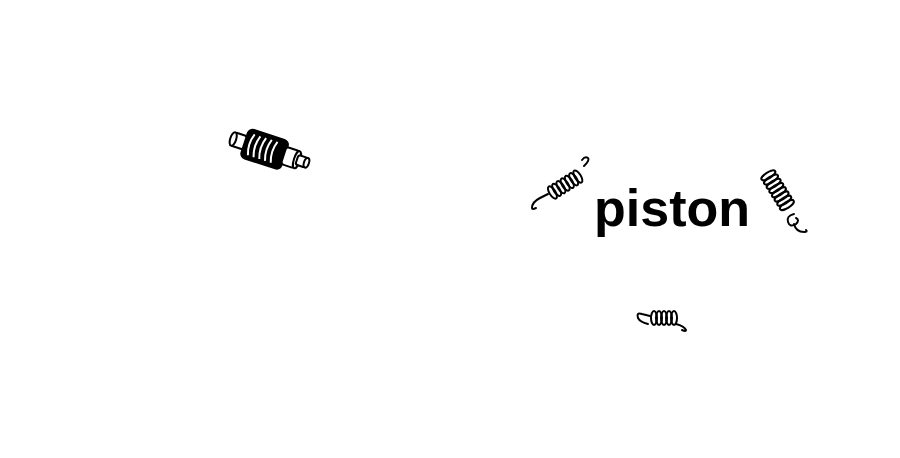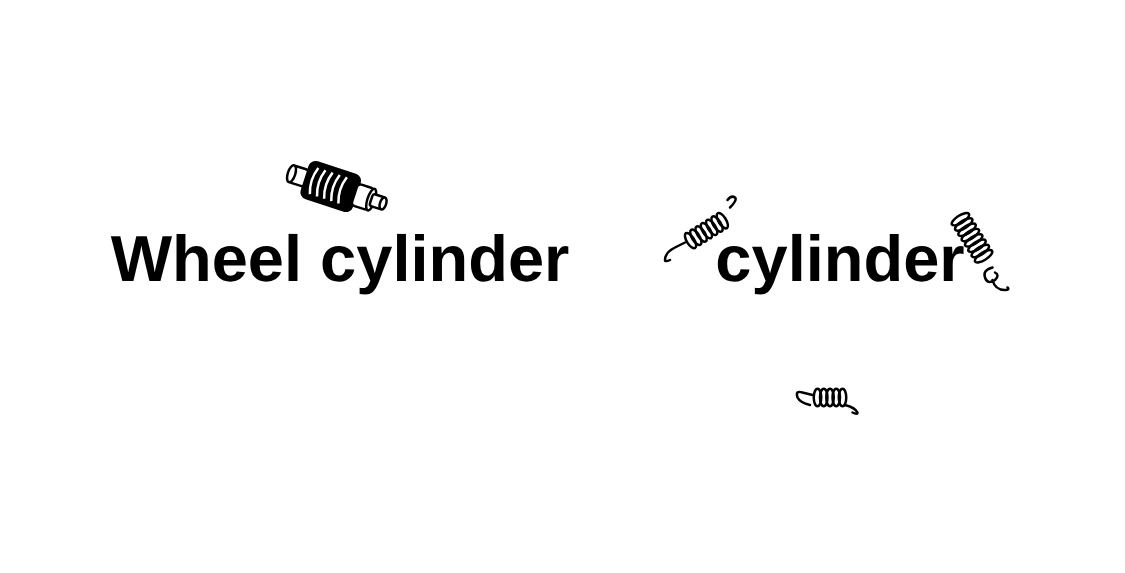--- a/index.html
+++ b/index.html
@@ -107,20 +107,19 @@
       <ellipse cx="20" cy="16" rx="3" ry="7"></ellipse>
       <ellipse cx="25" cy="16" rx="3" ry="7"></ellipse>
       <ellipse cx="30" cy="16" rx="3" ry="7"></ellipse>
       <ellipse cx="35" cy="16" rx="3" ry="7"></ellipse>
       <ellipse cx="40" cy="16" rx="3" ry="7"></ellipse>
       <path d="M42 22 q8 2 10 6 q0 2 -4 0"></path>
     </g>
   </svg>
 
   <div class="label" id="label-left">
-    <span>Wheel cylinder</span>
   </div>
 
   <div class="label" id="label-right">
-    <span>cylinder</span>
+    <span>piston</span>
   </div>
 
 </div>
 
 </body></html>

